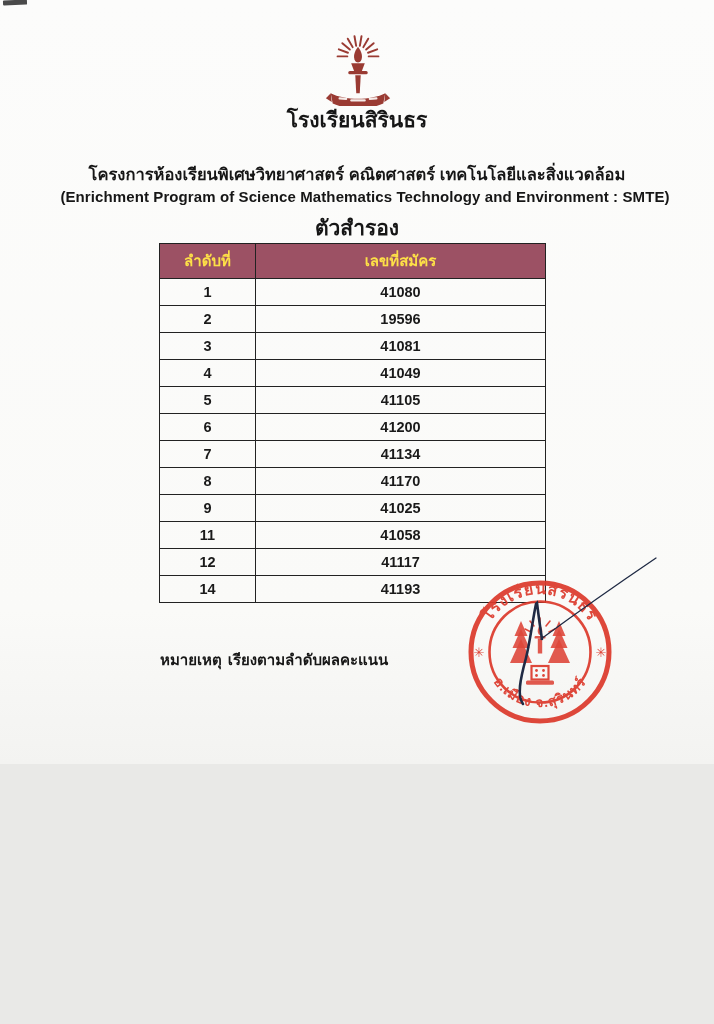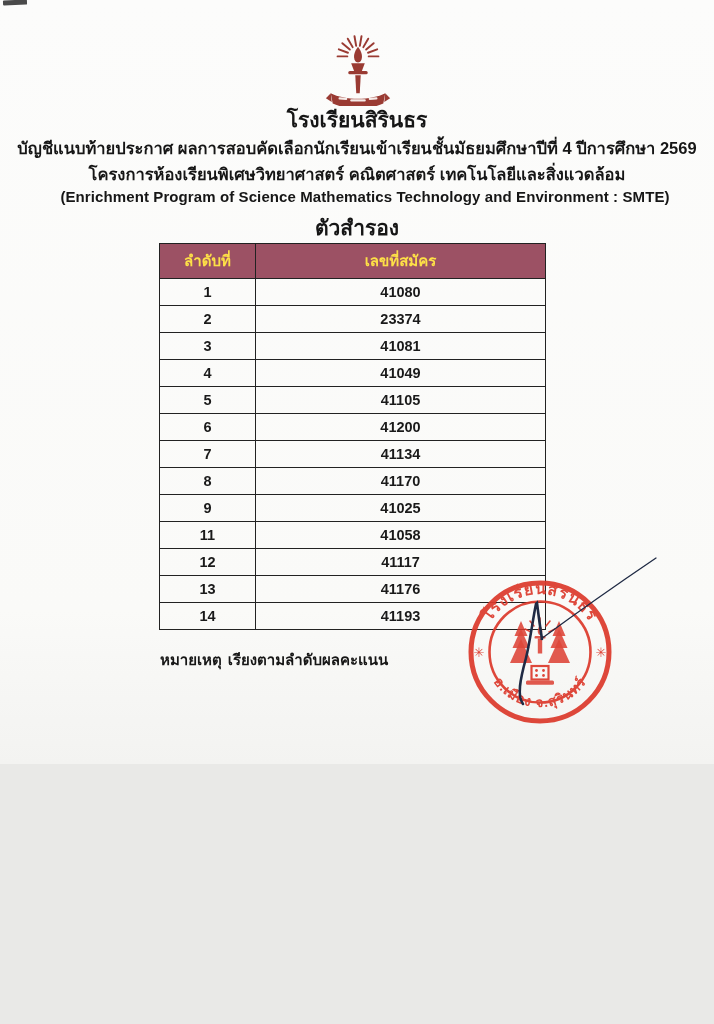--- a/index.html
+++ b/index.html
@@ -67,21 +67,20 @@
       <path d="M68,61 L73,66 L67,70 Z"></path>
     </g>
     <g fill="#f6ece9">
       <rect x="20" y="65.2" width="9" height="2.4" rx="1.1" transform="rotate(4 24 66)"></rect>
       <rect x="32" y="67" width="16" height="2.4" rx="1.1"></rect>
       <rect x="51" y="65.2" width="9" height="2.4" rx="1.1" transform="rotate(-4 56 66)"></rect>
     </g>
   </svg>
 
   <h1 class="headline school-name">โรงเรียนสิรินธร</h1>
-  <p class="headline line-announce">บัญชีแนบท้ายประกาศ ผลการสอบคัดเลือกนักเรียนเข้าเรียนชั้นมัธยมศึกษาปีที่ 4 ปีการศึกษา 2569</p>
   <p class="headline line-program">โครงการห้องเรียนพิเศษวิทยาศาสตร์ คณิตศาสตร์ เทคโนโลยีและสิ่งแวดล้อม</p>
   <p class="headline line-english">(Enrichment Program of Science Mathematics Technology and Environment : SMTE)</p>
   <p class="headline line-listtype">ตัวสำรอง</p>
 
   <table class="result-table">
     <colgroup>
         <col class="col-rank">
         <col>
       </colgroup>
     <thead>
@@ -90,21 +89,21 @@
         <th>เลขที่สมัคร</th>
       </tr>
     </thead>
     <tbody>
       <tr>
           <td>1</td>
           <td>41080</td>
         </tr>
       <tr>
           <td>2</td>
-          <td>23374</td>
+          <td>19596</td>
         </tr>
       <tr>
           <td>3</td>
           <td>41081</td>
         </tr>
       <tr>
           <td>4</td>
           <td>41049</td>
         </tr>
       <tr>
@@ -127,24 +126,20 @@
           <td>9</td>
           <td>41025</td>
         </tr>
       <tr>
           <td>11</td>
           <td>41058</td>
         </tr>
       <tr>
           <td>12</td>
           <td>41117</td>
-        </tr>
-      <tr>
-          <td>13</td>
-          <td>41176</td>
         </tr>
       <tr>
           <td>14</td>
           <td>41193</td>
         </tr>
     </tbody>
   </table>
 
   <p class="note">
     <span class="note-label">หมายเหตุ</span><span class="note-text">เรียงตามลำดับผลคะแนน</span>

